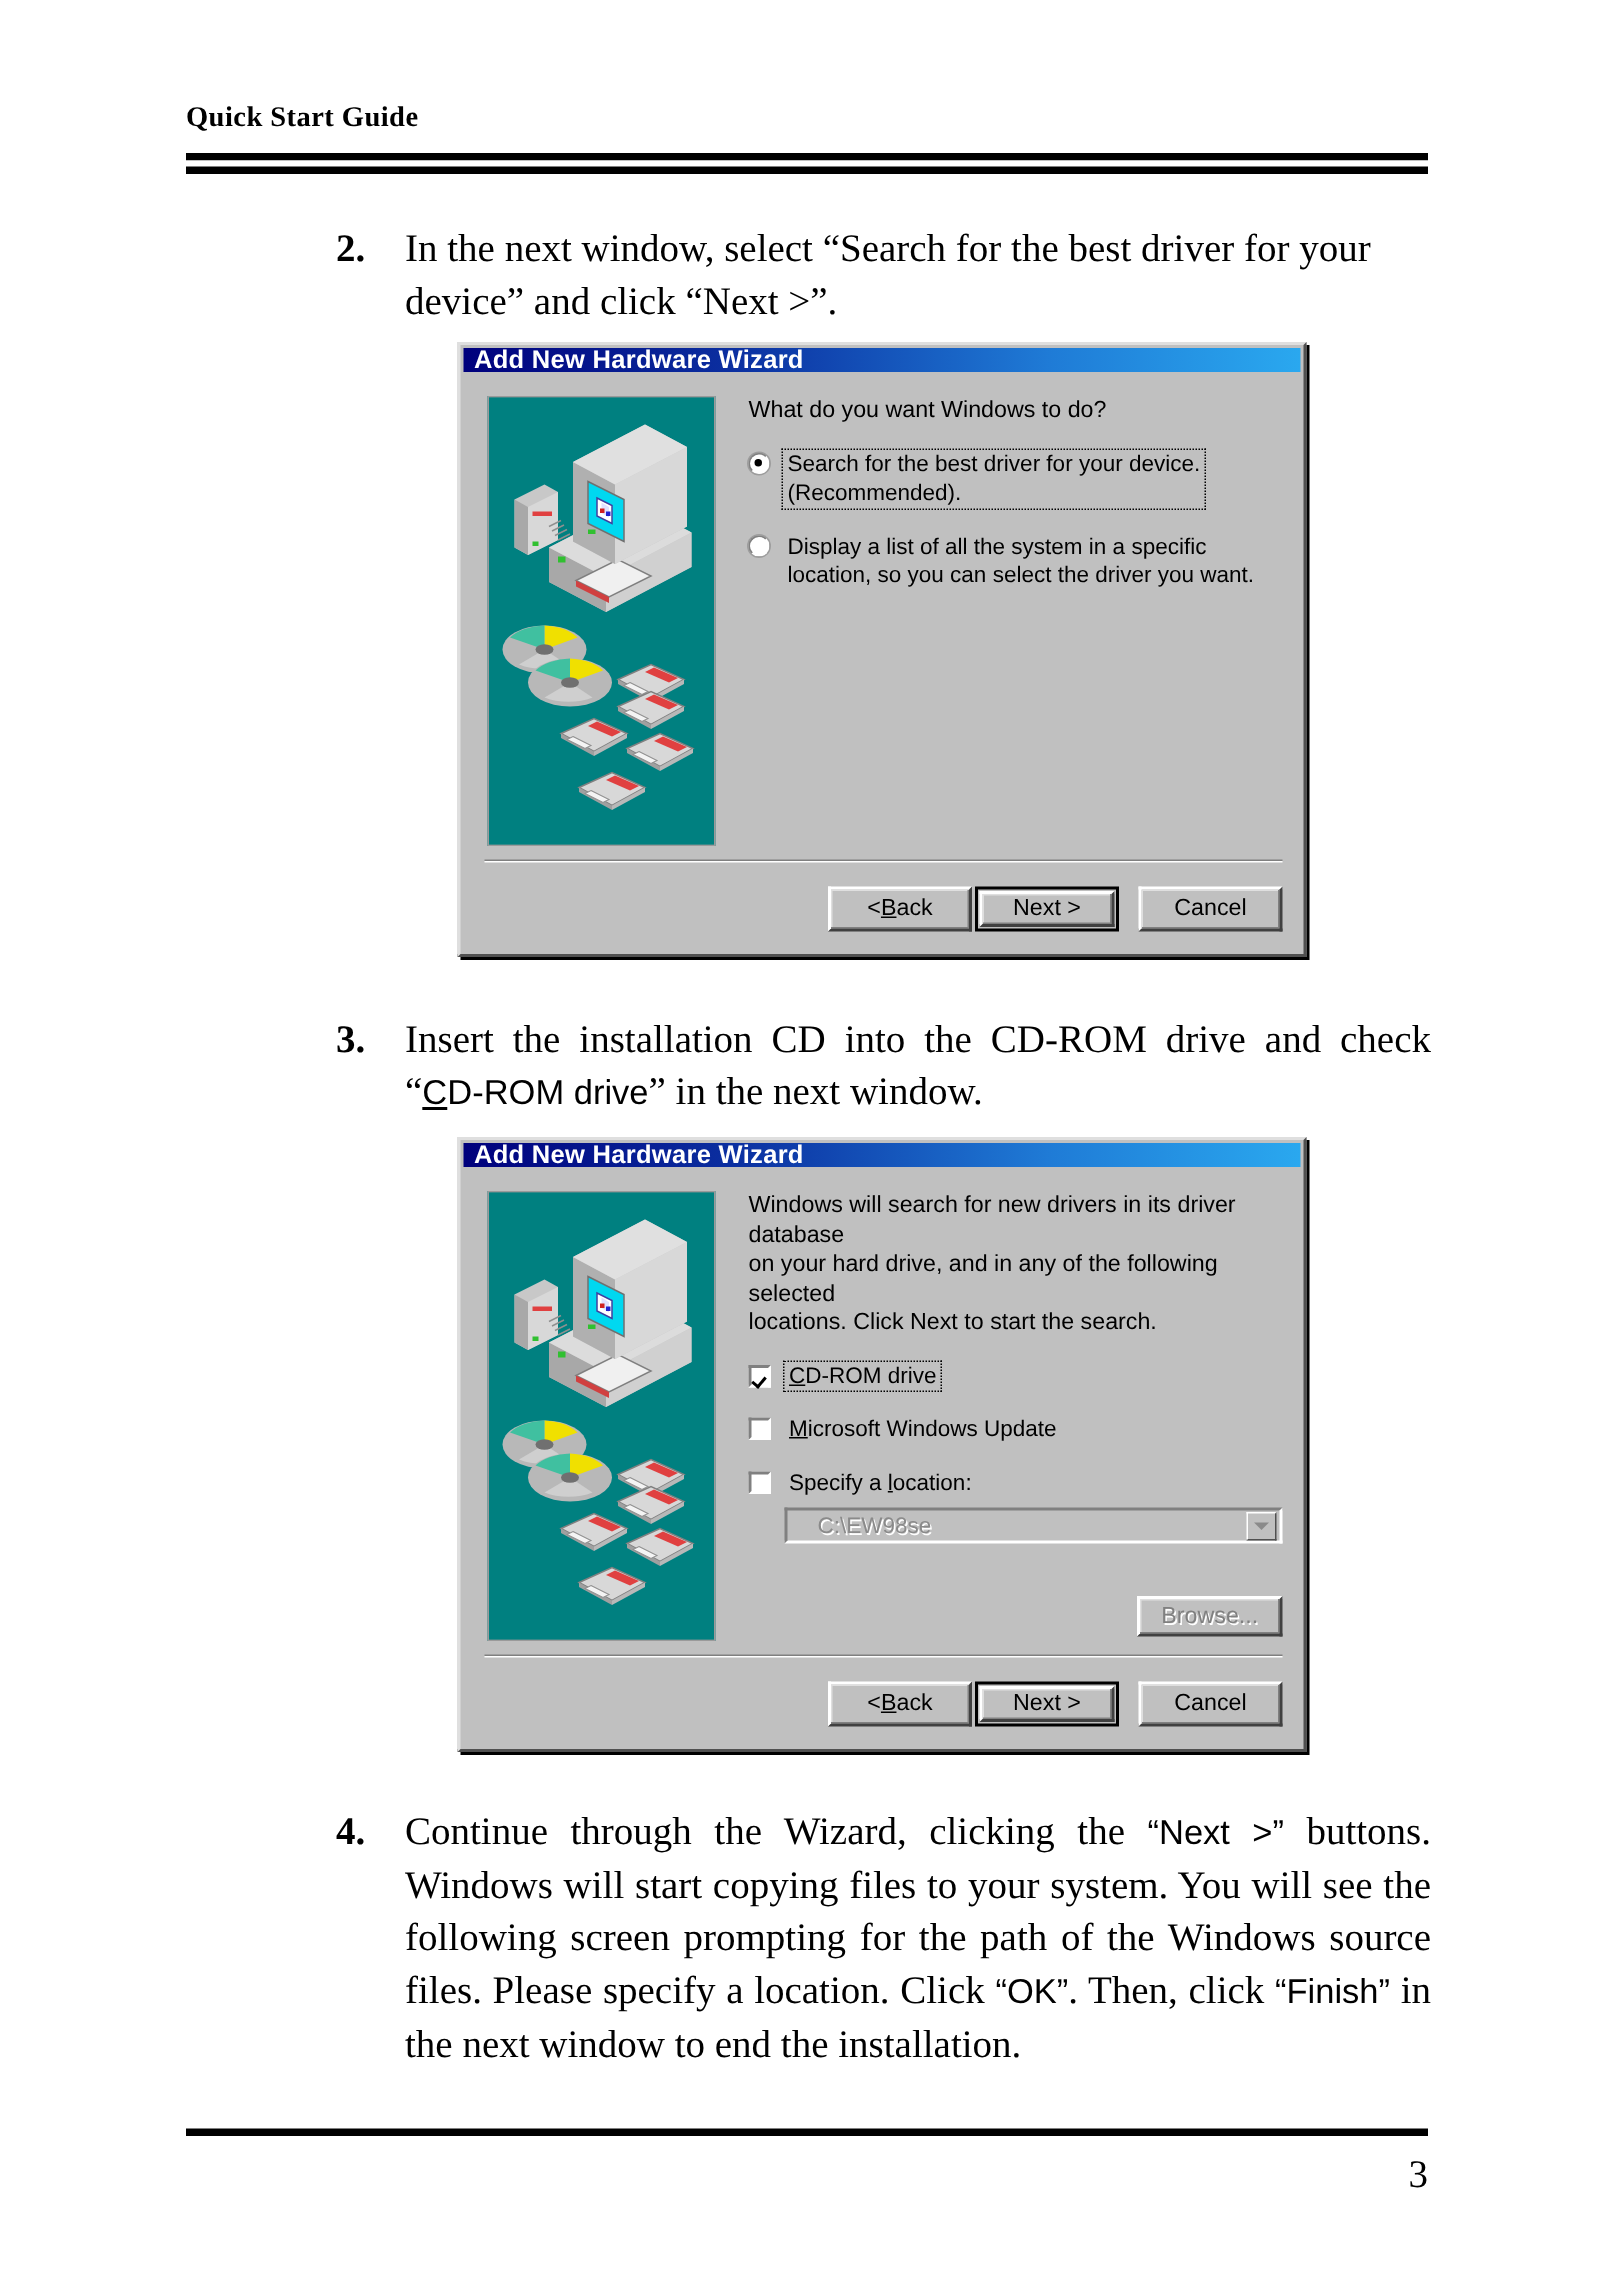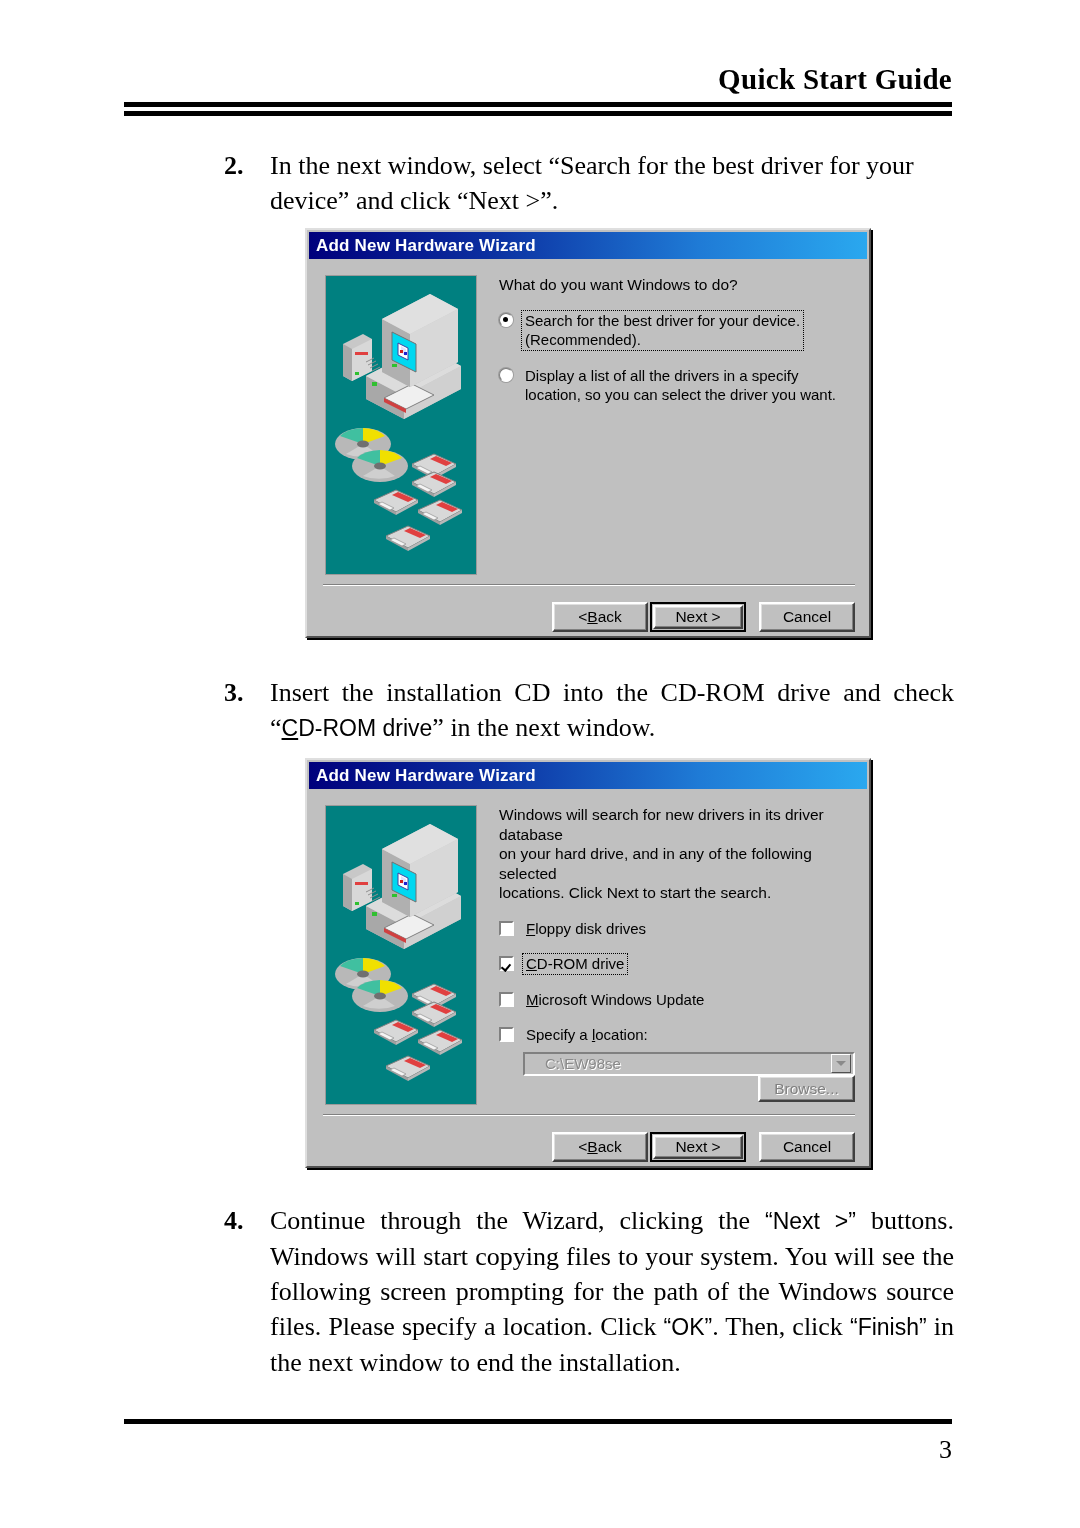--- a/index.html
+++ b/index.html
@@ -17,24 +17,24 @@
   }
 
   
   .page-header {
     position: absolute;
     left: 124px;
     top: 62px;
     width: 828px;
   }
   .header-title {
-    text-align: right;
+    text-align: left;
     font-family: "Liberation Serif", "DejaVu Serif", serif;
     font-weight: bold;
-    font-size: 29px;
+    font-size: 19px;
     letter-spacing: 0.3px;
     line-height: 34px;
     color: #000;
   }
   .rule-double {
     margin-top: 6px;
   }
   .rule-double .bar {
     height: 5px;
     background: #000;
@@ -85,21 +85,21 @@
     border-left: 2px solid #dfdfdf;
     border-right: 2px solid #505050;
     border-bottom: 2px solid #505050;
     box-shadow: 2px 2px 0 #000;
     box-sizing: border-box;
   }
   #dialog1 { left: 305px; top: 228px; width: 566px; height: 410px; }
   #dialog2 { left: 305px; top: 758px; width: 566px; height: 410px; }
 
   .titlebar {
-    height: 27px;
+    height: 16px;
     margin: 2px 2px 0 2px;
     background: linear-gradient(to right, #00007c 0%, #0b2fa0 32%, #1f7bd6 70%, #2aa8ef 100%);
     display: flex;
     align-items: center;
     padding-left: 7px;
     box-sizing: border-box;
   }
   .titlebar-text {
     color: #ffffff;
     font-size: 17px;
@@ -464,21 +464,21 @@
         <div class="radio checked"></div>
         <div class="opt-label focus">
           <span>Search for the best driver for your device.</span><br>
           <span>(Recommended).</span>
         </div>
       </div>
 
       <div class="opt-row">
         <div class="radio"></div>
         <div class="opt-label">
-          <span>Display a list of all the drivers in a specify</span><br>
+          <span>Display a list of all the system in a specific</span><br>
           <span>location, so you can select the driver you want.</span>
         </div>
       </div>
     </div>
 
     <div class="dlg-sep"></div>
 
     <div class="btn-row">
       <div class="btn">
           <span>&lt; </span>
@@ -597,24 +597,20 @@
       </svg>
     </div>
 
     <div class="dlg-content">
       <div class="dlg-text">
         <span>Windows will search for new drivers in its driver database</span><br>
         <span>on your hard drive, and in any of the following selected</span><br>
         <span>locations. Click Next to start the search.</span>
       </div>
 
-      <div class="opt-row">
-        <div class="checkbox"></div>
-        <div class="opt-label"><u>F</u><span>loppy disk drives</span></div>
-      </div>
 
       <div class="opt-row">
         <div class="checkbox checked"></div>
         <div class="opt-label focus"><u>C</u><span>D-ROM drive</span></div>
       </div>
 
       <div class="opt-row">
         <div class="checkbox"></div>
         <div class="opt-label"><u>M</u><span>icrosoft Windows Update</span></div>
       </div>

